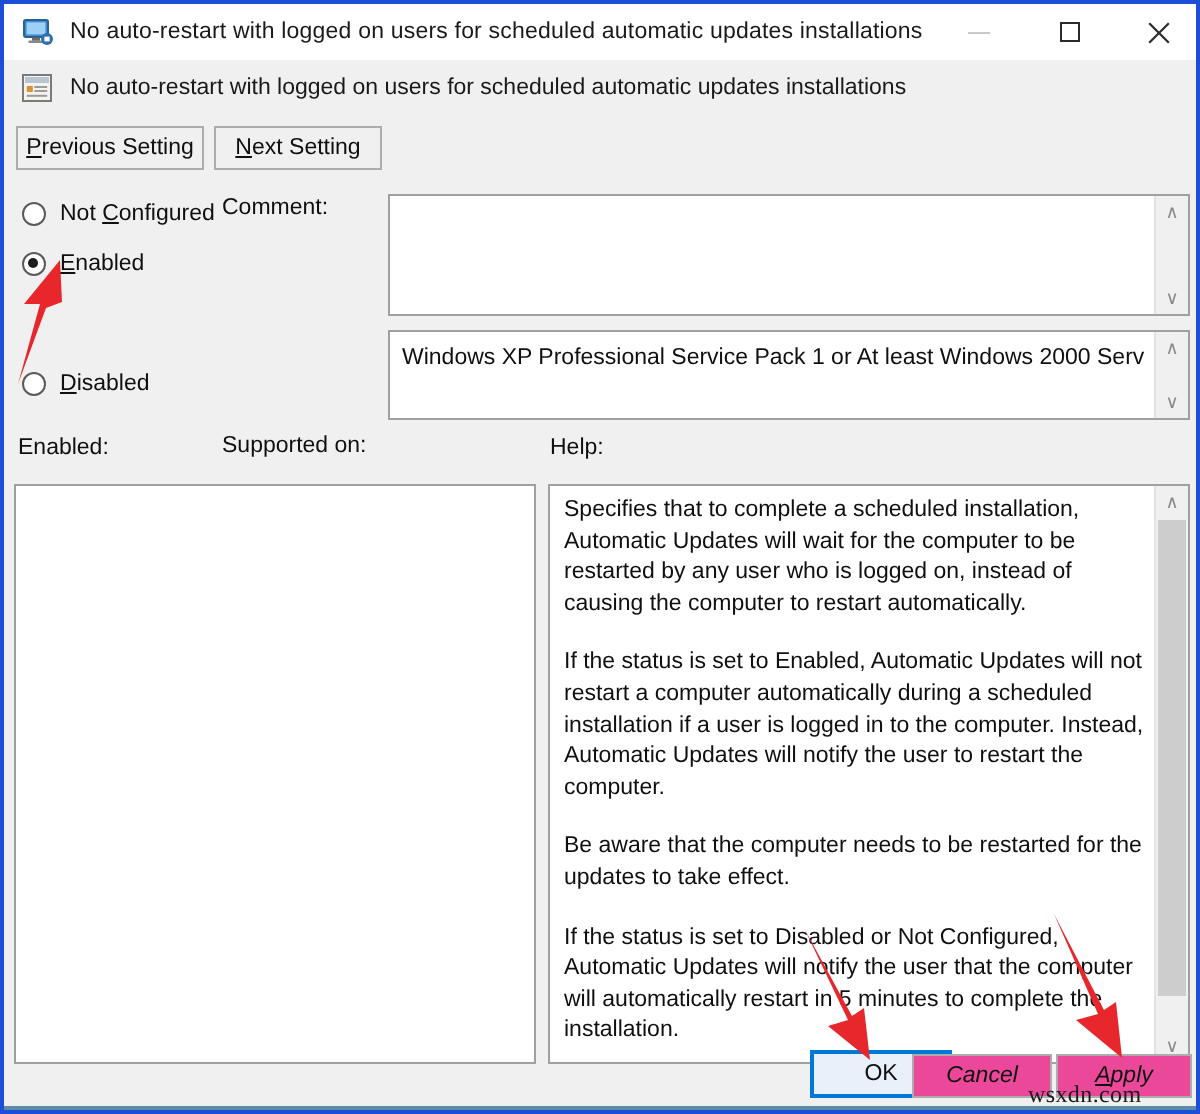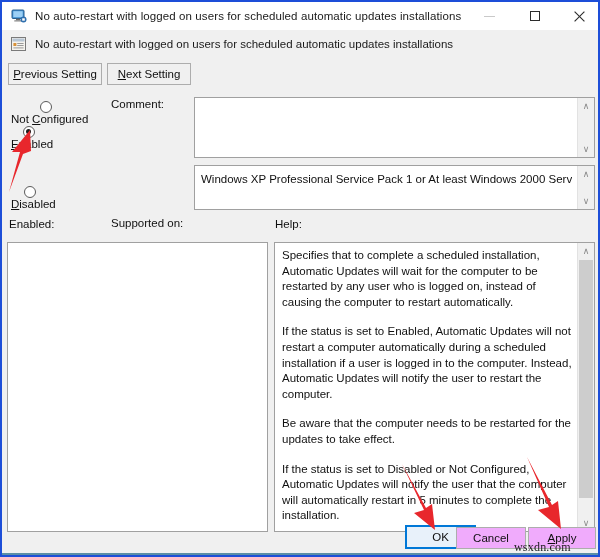--- a/index.html
+++ b/index.html
@@ -113,23 +113,22 @@
     left: 105px; top: 61px;
     width: 84px; height: 22px;
   }
   .ul { text-decoration: underline; }
 
   
   .radio-row {
     position: absolute;
     left: 9px;
     display: flex;
-    align-items: center;
+    align-items: flex-start;
     height: 16px;
-    flex-direction: column;
   }
   #radio-notconfigured { top: 99px; }
   #radio-enabled       { top: 124px; }
   #radio-disabled      { top: 164px; margin-top: 20px; }
   .radio-mark {
     width: 12px; height: 12px;
     border-radius: 50%;
     border: 1.3px solid #5a5a5a;
     background: #ffffff;
     box-sizing: border-box;
@@ -252,22 +251,23 @@
     position: absolute;
     left: 454px; top: 525px;
     width: 70px; height: 22px;
   }
   #btn-apply {
     position: absolute;
     left: 526px; top: 525px;
     width: 68px; height: 22px;
   }
   #btn-cancel, #btn-apply {
-    background: #f0abfc;
+    background: #ec4899;
     border: 1px solid #adadad;
+    font-style: italic;
   }
 
   
   #watermark {
     position: absolute;
     left: 512px; top: 538px;
     font-size: 12px;
     color: #1c1c1c;
     font-family: "Liberation Serif", serif;
     letter-spacing: 0.2px;

